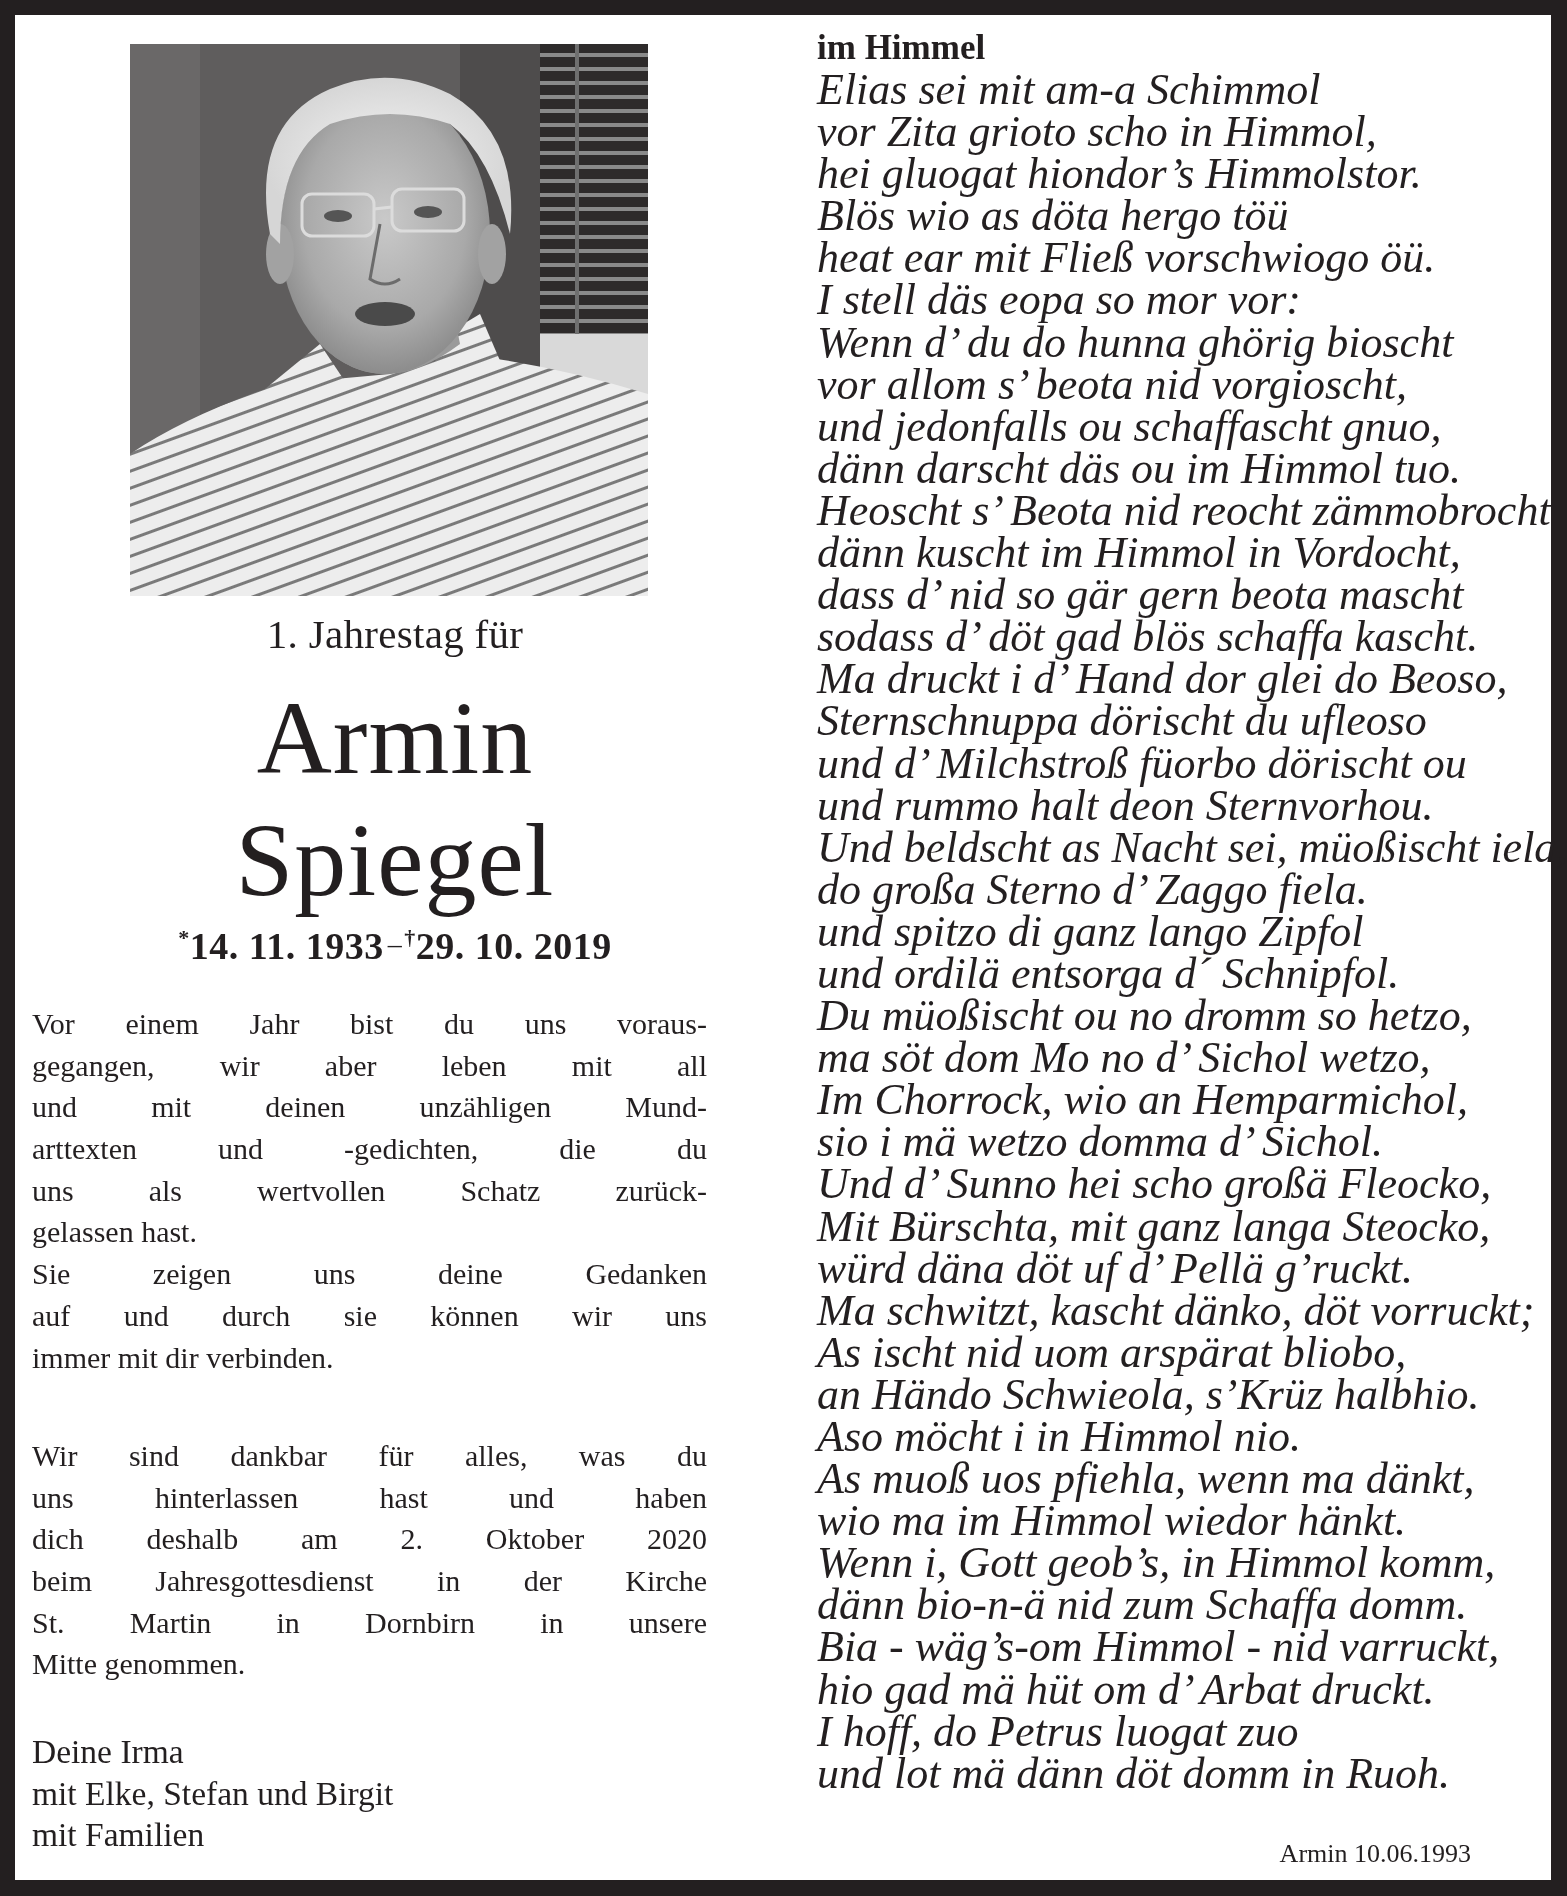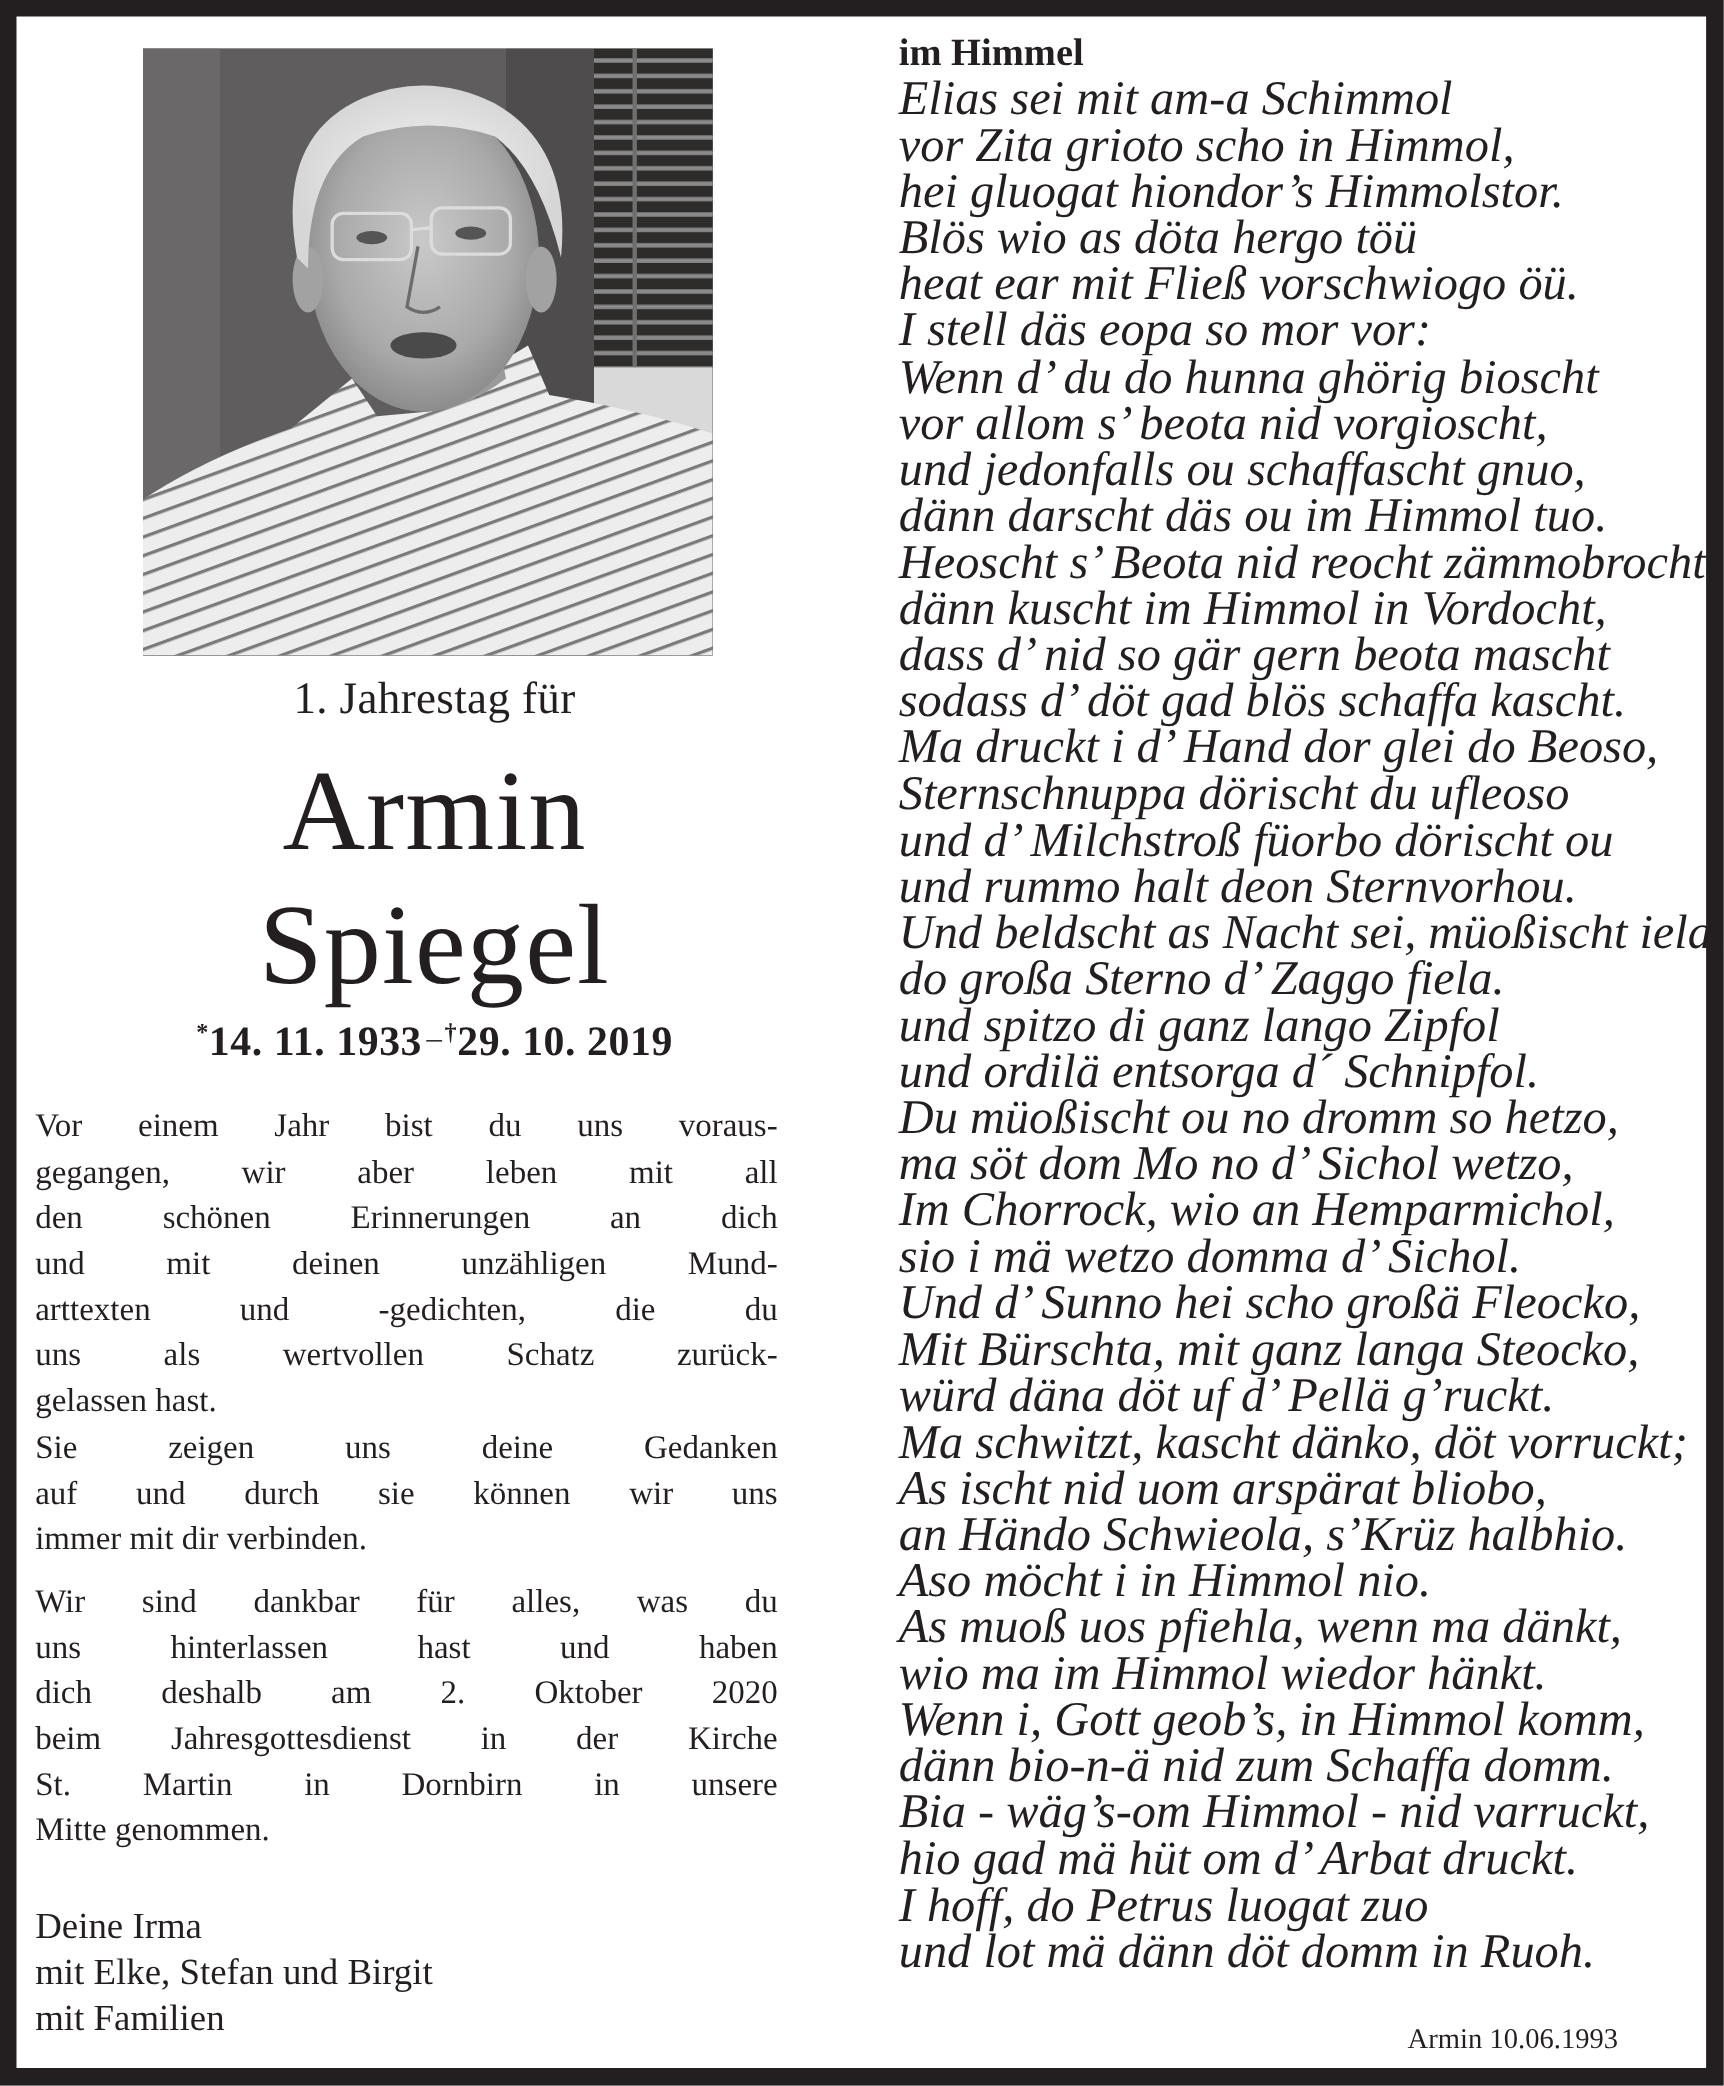--- a/index.html
+++ b/index.html
@@ -193,21 +193,20 @@
     <div class="name first">Armin</div>
     <div class="name last">Spiegel</div>
     <div class="dates">
       <sup>*</sup><span>14. 11. 1933</span><span class="dash">–</span><sup>†</sup><span>29. 10. 2019</span>
     </div>
   </div>
 
   <div class="para para1">
     <span class="line">Vor einem Jahr bist du uns voraus-</span>
     <span class="line">gegangen, wir aber leben mit all</span>
-    <span class="line">den schönen Erinnerungen an dich</span>
     <span class="line">und mit deinen unzähligen Mund-</span>
     <span class="line">arttexten und -gedichten, die du</span>
     <span class="line">uns als wertvollen Schatz zurück-</span>
     <span class="line last">gelassen hast.</span>
     <span class="line">Sie zeigen uns deine Gedanken</span>
     <span class="line">auf und durch sie können wir uns</span>
     <span class="line last">immer mit dir verbinden.</span>
   </div>
 
   <div class="para para2">

